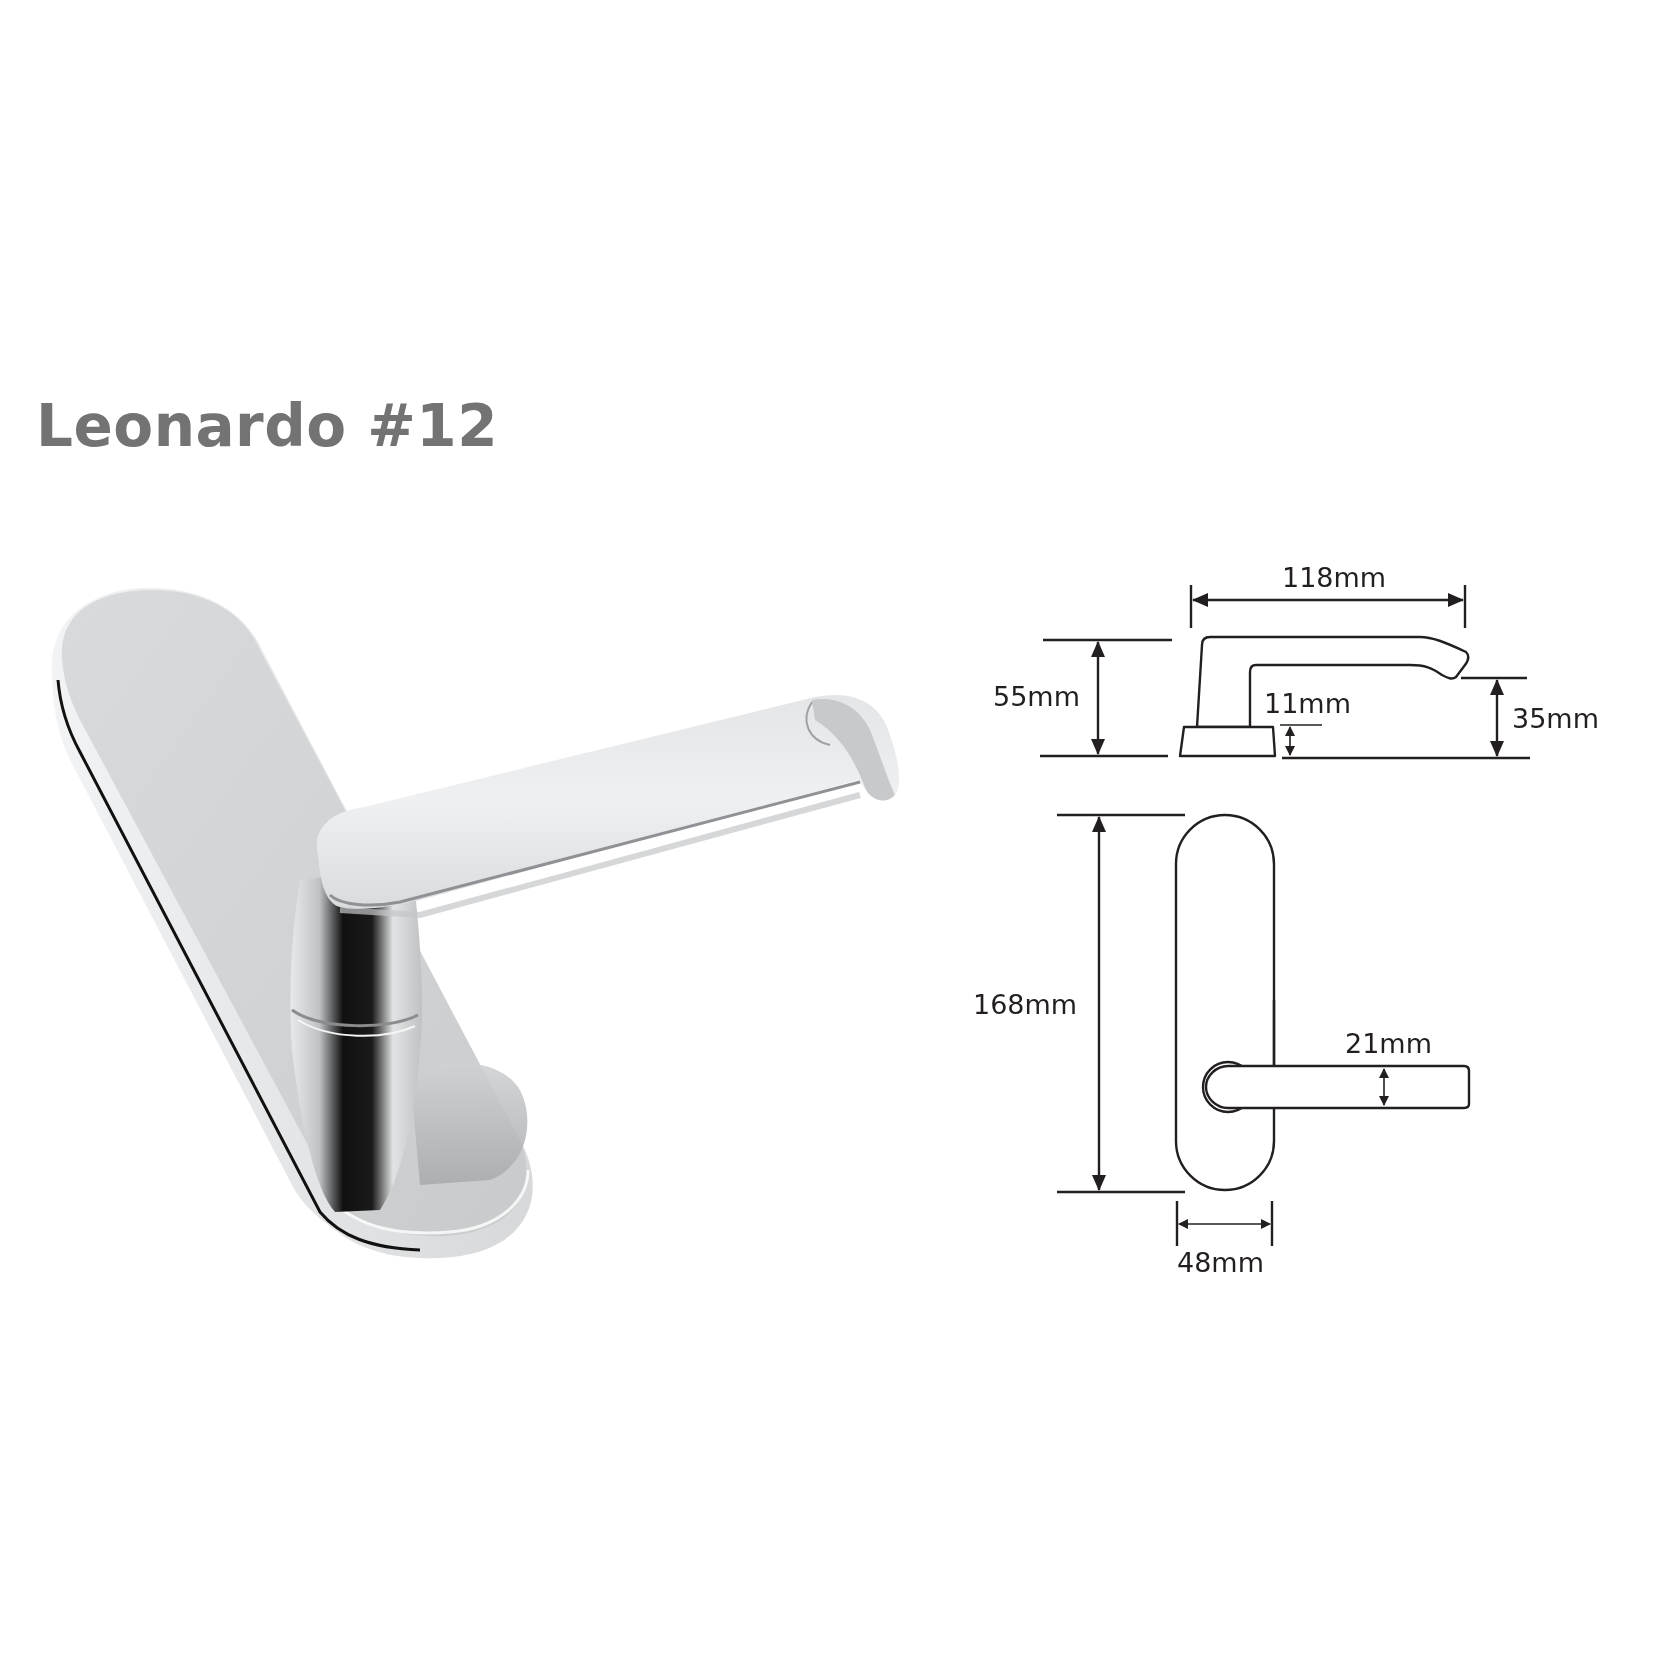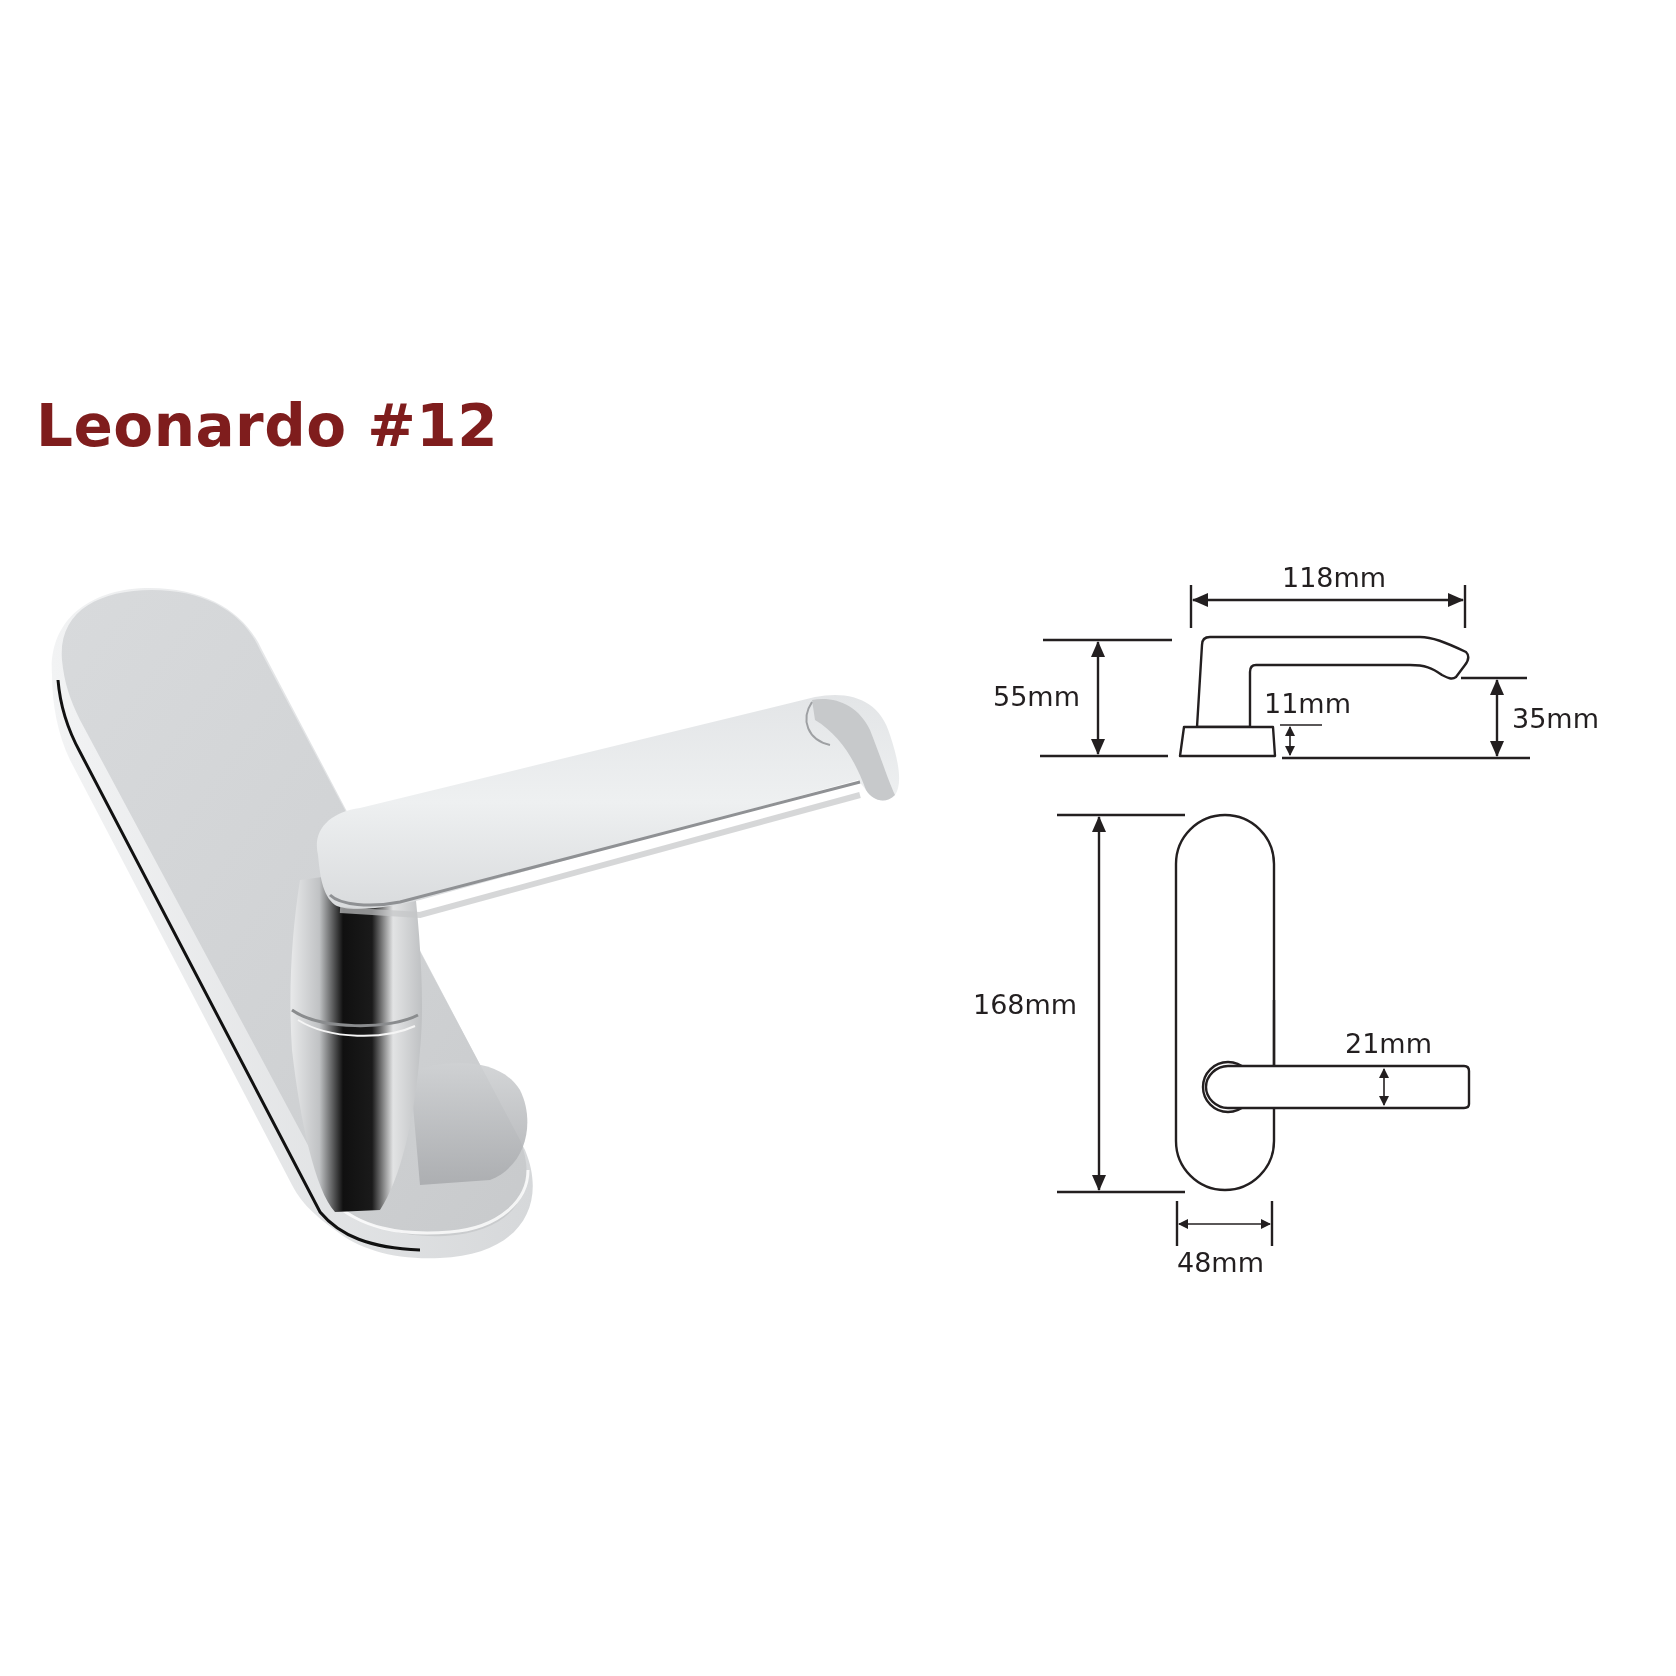--- a/index.html
+++ b/index.html
@@ -1,20 +1,20 @@
 <!DOCTYPE html>
 <html><head>
 <meta charset="utf-8">
 <style>
   html, body { margin: 0; padding: 0; background: #ffffff; }
   body { width: 1676px; height: 1676px; position: relative; overflow: hidden; }
   .title {
     position: absolute; left: 36px; top: 392px;
     font-family: "DejaVu Sans", sans-serif; font-weight: bold;
-    font-size: 58px; letter-spacing: 0.5px; color: #7f1d1d; white-space: nowrap;
+    font-size: 58px; letter-spacing: 0.5px; color: #737373; white-space: nowrap;
   }
   svg.stage { position: absolute; left: 0; top: 0; }
   .dim-text {
     font-family: "DejaVu Sans", sans-serif; font-size: 27px; fill: #231f20;
   }
   .ln { stroke: #231f20; stroke-width: 2.4; fill: none; }
   .ln-thin { stroke: #231f20; stroke-width: 1.6; fill: none; }
   .outline { stroke: #231f20; stroke-width: 2.4; fill: #ffffff; stroke-linejoin: round; }
 </style>
 </head>

